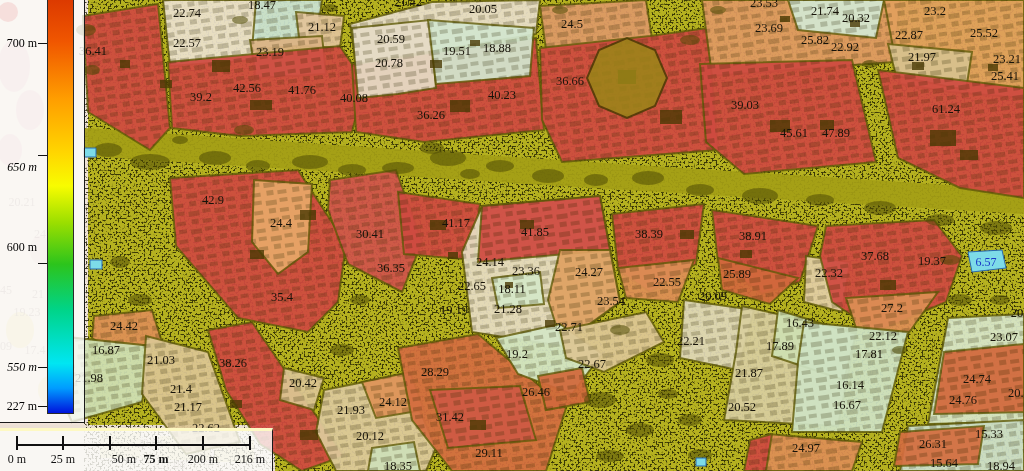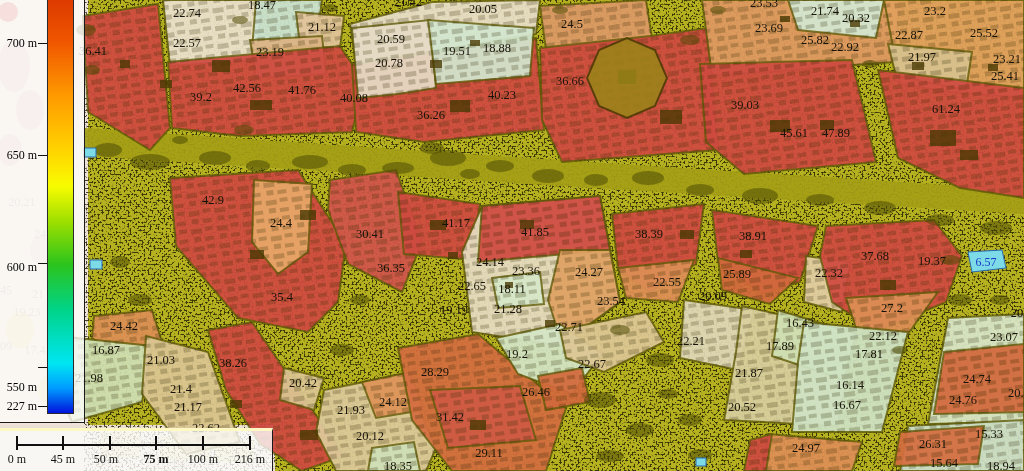--- a/index.html
+++ b/index.html
@@ -371,41 +371,41 @@
         <text x="150" y="447" text-anchor="middle" class="ghost">20.64</text>
         <text x="172" y="469" text-anchor="middle" class="ghost">21.05</text>
       </g>
   </svg>
 
   <div class="legend">
     <div class="colorbar"></div>
     <div id="legend-ticks">
         <span class="lg-label" style="top: 36px;">700 m</span>
         <div class="lg-tick" style="top: 43px;"></div>
-        <span class="lg-label" style="top: 148px;">650 m</span>
+        <span class="lg-label" style="top: 160px; font-style: italic;">650 m</span>
         <div class="lg-tick" style="top: 155px;"></div>
-        <span class="lg-label" style="top: 260px;">600 m</span>
+        <span class="lg-label" style="top: 240px;">600 m</span>
         <div class="lg-tick" style="top: 263px;"></div>
-        <span class="lg-label" style="top: 380px;">550 m</span>
+        <span class="lg-label" style="top: 360px; font-style: italic;">550 m</span>
         <div class="lg-tick" style="top: 367px;"></div>
         <span class="lg-label" style="top: 399px;">227 m</span>
         <div class="lg-tick" style="top: 406px;"></div>
       </div>
   </div>
 
   <div class="scalebar">
     <div id="sb-inner">
         <div class="sb-line" style="left: 17px; width: 233px;"></div>
         <div class="sb-tick" style="left: 16px;"></div>
         <span class="sb-label" style="left: 17px;">0 m</span>
         <div class="sb-tick" style="left: 62px;"></div>
-        <span class="sb-label" style="left: 63px;">45 m</span>
+        <span class="sb-label" style="left: 63px;">25 m</span>
         <div class="sb-tick" style="left: 109px;"></div>
-        <span class="sb-label" style="left: 106px;">50 m</span>
+        <span class="sb-label" style="left: 114px; text-align: right;">50 m</span>
         <div class="sb-tick" style="left: 155px;"></div>
         <span class="sb-label" style="left: 156px; font-weight: bold;">75 m</span>
         <div class="sb-tick" style="left: 202px;"></div>
-        <span class="sb-label" style="left: 203px;">100 m</span>
+        <span class="sb-label" style="left: 203px;">200 m</span>
         <div class="sb-tick" style="left: 249px;"></div>
         <span class="sb-label" style="left: 250px;">216 m</span>
       </div>
   </div>
 </div>
 
 </body></html>

